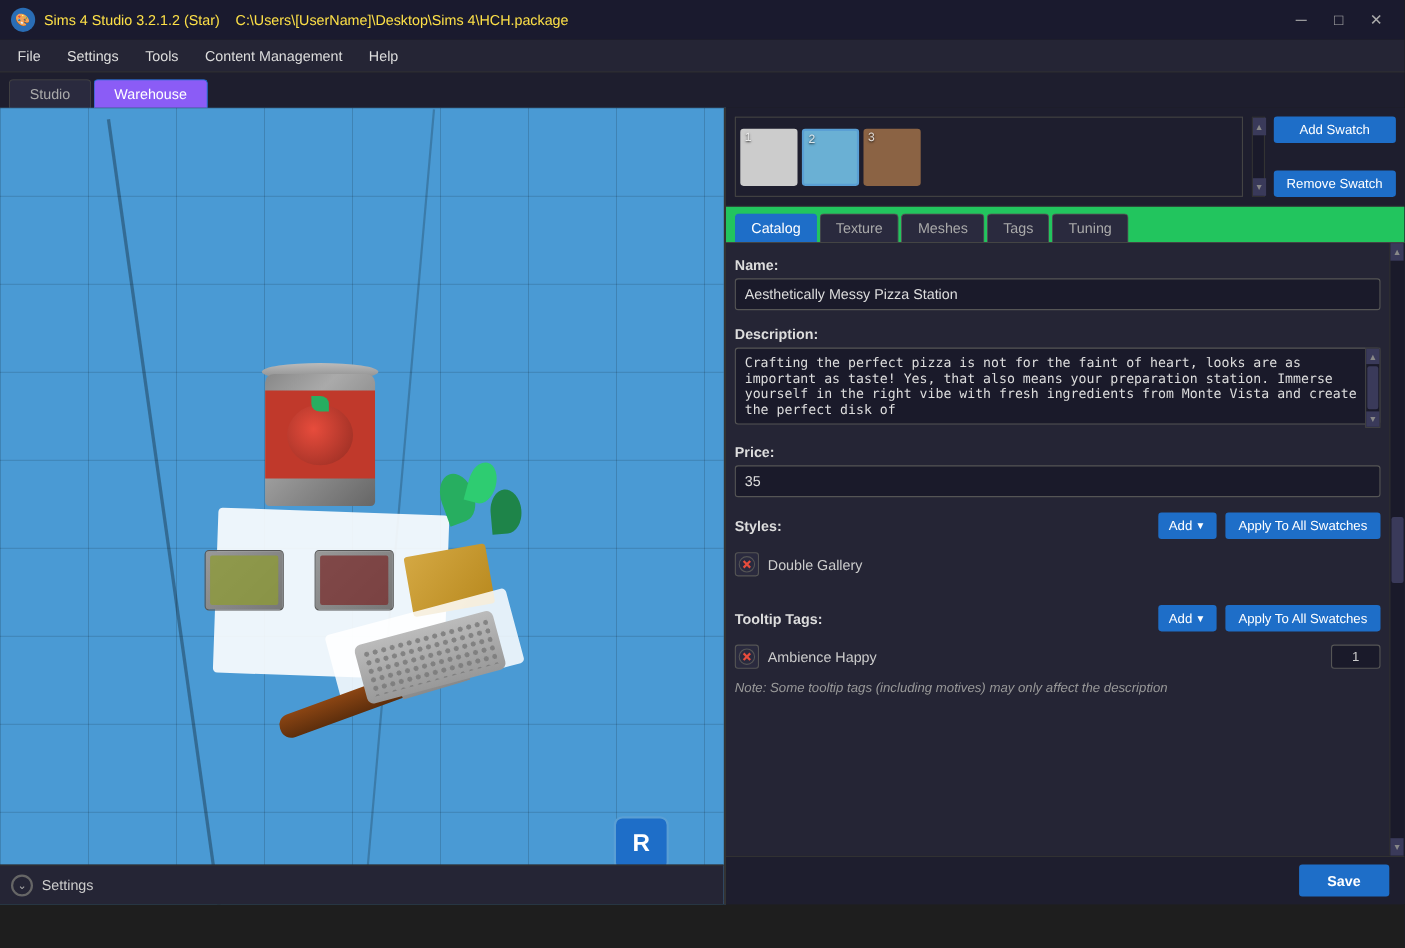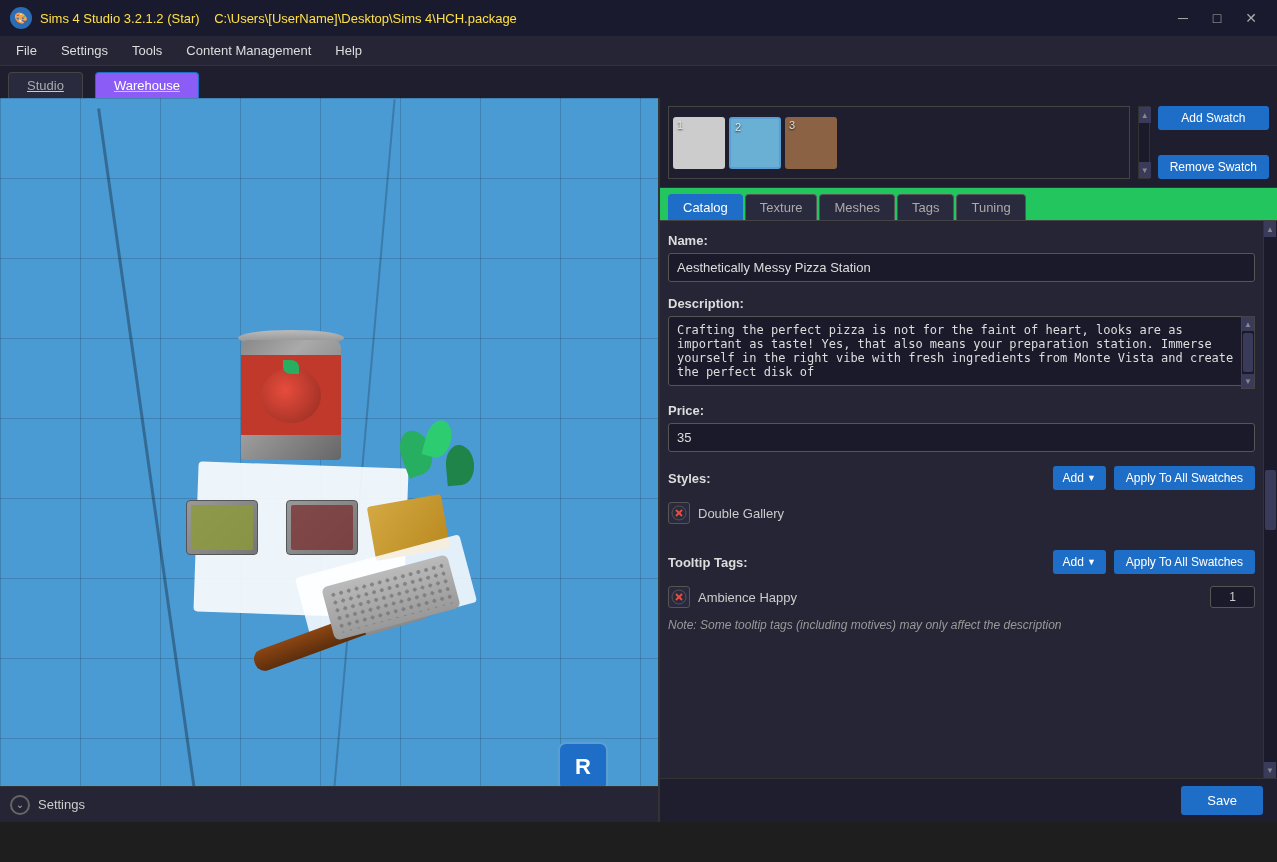--- a/index.html
+++ b/index.html
@@ -63,22 +63,21 @@
       border-radius: 3px;
       color: #ddd;
       font-size: 13px;
     }
 
     
     #tabs-bar {
       display: flex;
       background: #1e1e2e;
       padding: 6px 8px 0;
-      gap: 12px;
-      text-decoration: underline;
+      gap: 2px;
     }
     .main-tab {
       padding: 5px 18px;
       cursor: pointer;
       border-radius: 4px 4px 0 0;
       font-size: 13px;
       color: #aaa;
       background: #2a2a3e;
       border: 1px solid #444;
       border-bottom: none;
@@ -535,21 +534,21 @@
       border-top: 1px solid #333;
     }
     .save-btn {
       background: #1e6ec8;
       color: white;
       border: none;
       border-radius: 3px;
       padding: 7px 26px;
       cursor: pointer;
       font-size: 13px;
-      font-weight: 400;
+      font-weight: 700;
     }
 
     
     #form-area::-webkit-scrollbar { width: 8px; }
     #form-area::-webkit-scrollbar-track { background: #1a1a2a; }
     #form-area::-webkit-scrollbar-thumb { background: #444; border-radius: 4px; }
     .scroll-track-btn {
       width: 12px; height: 16px;
       background: #3a3a5a;
       border: none; cursor: pointer;

